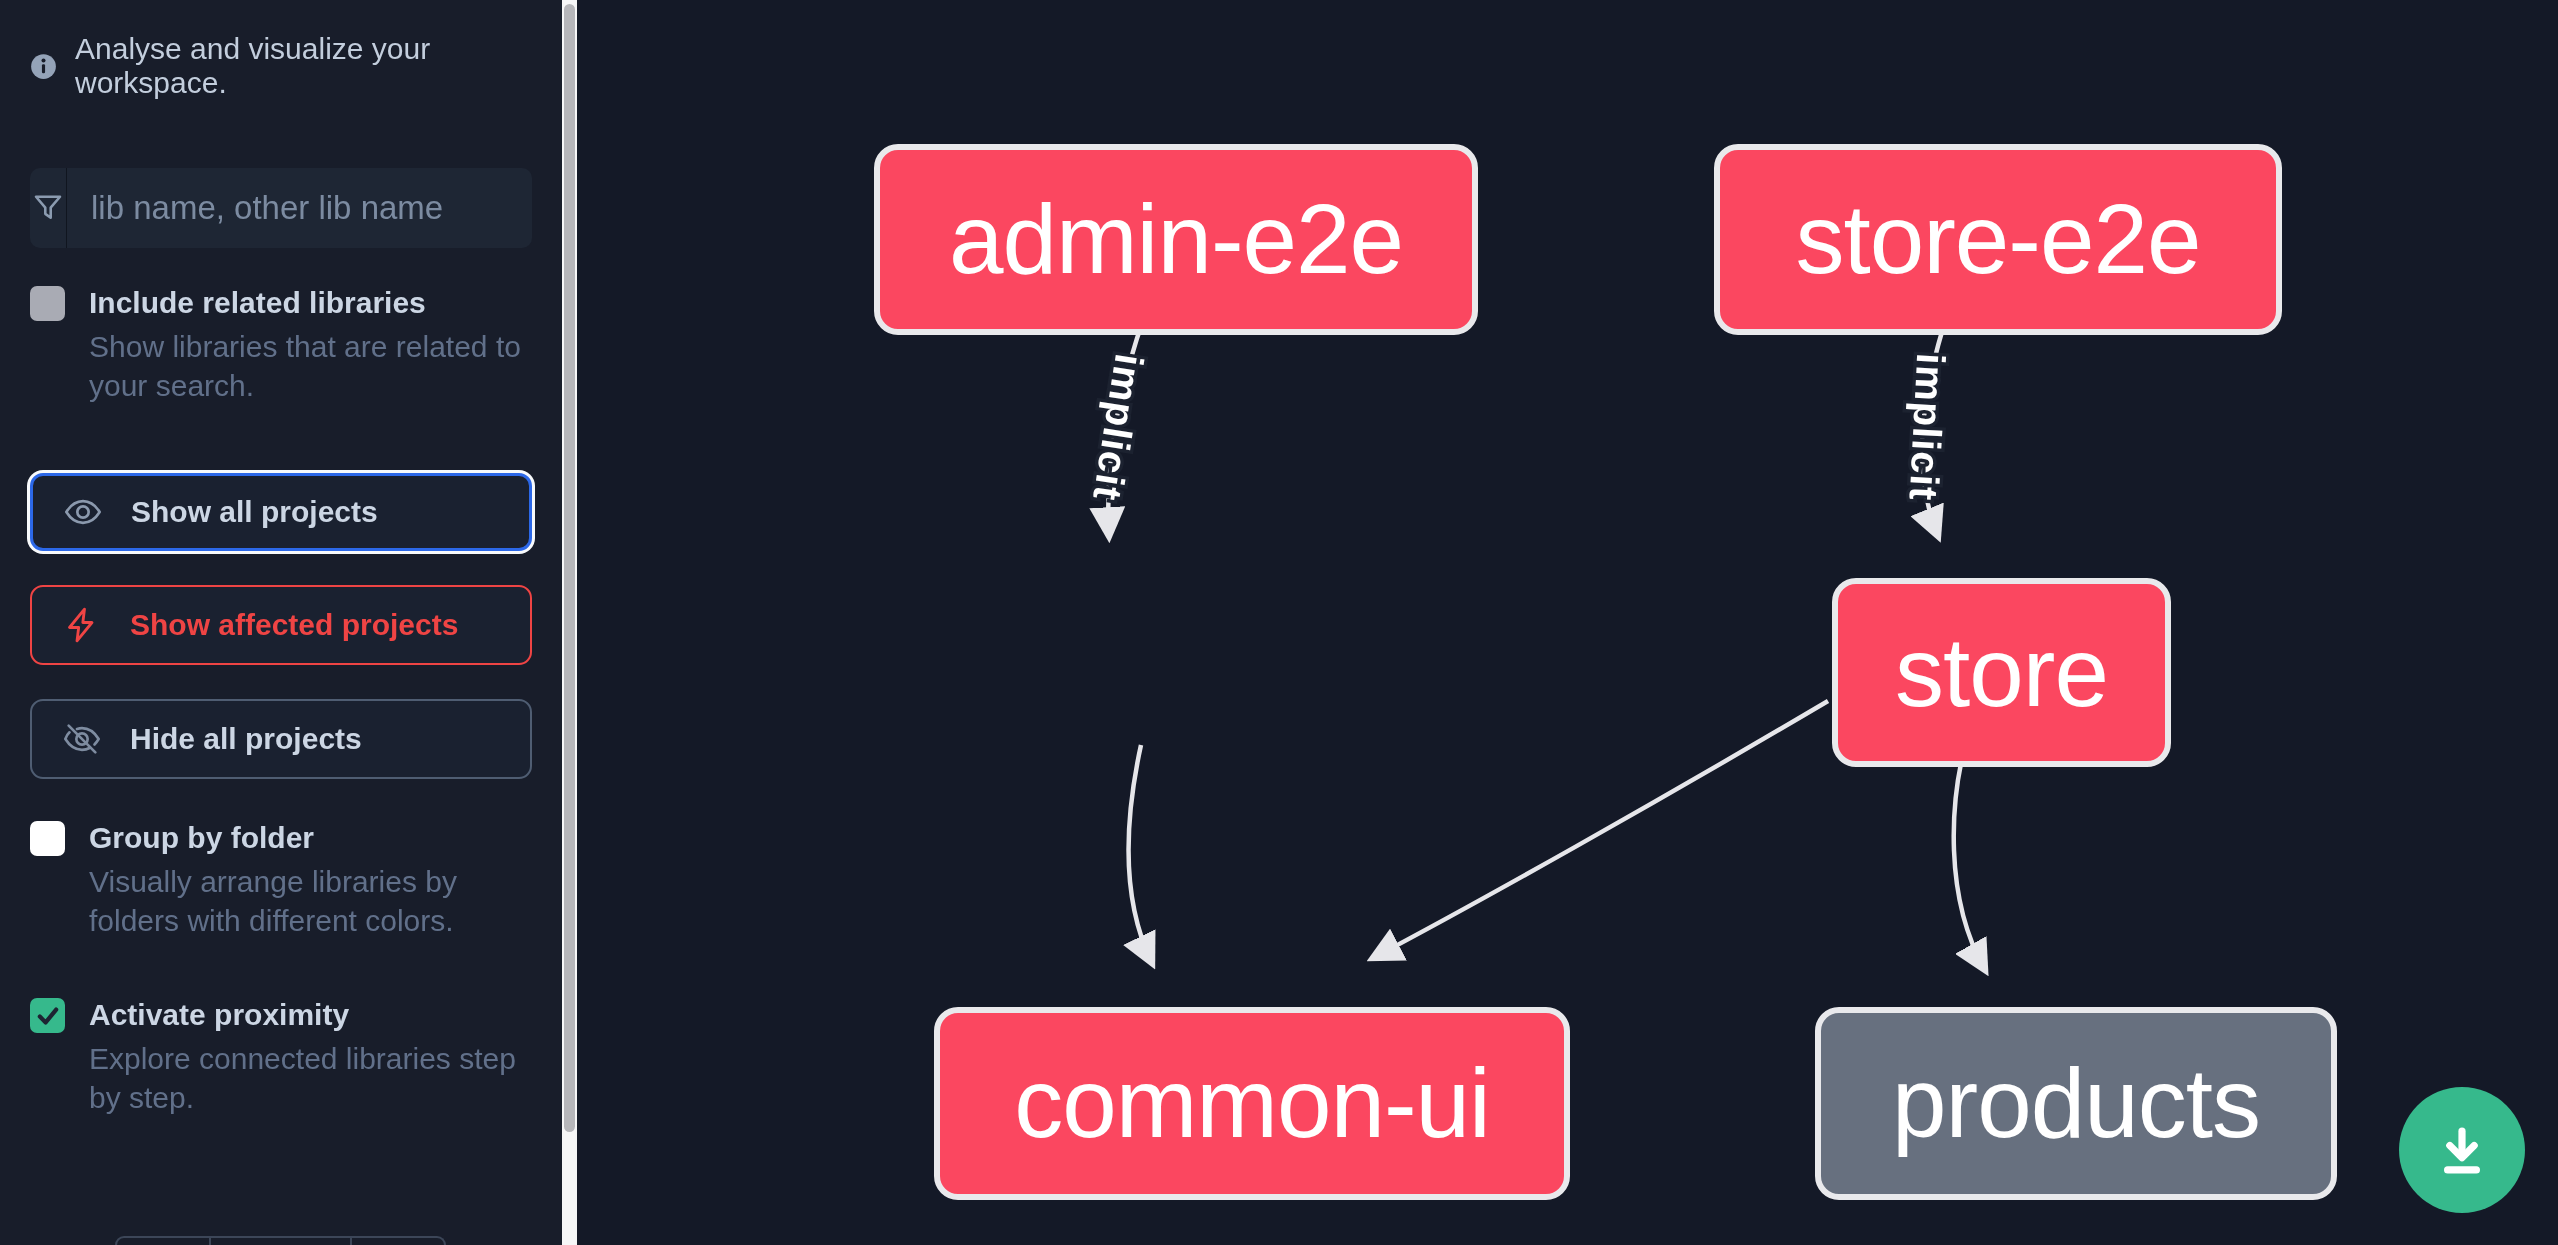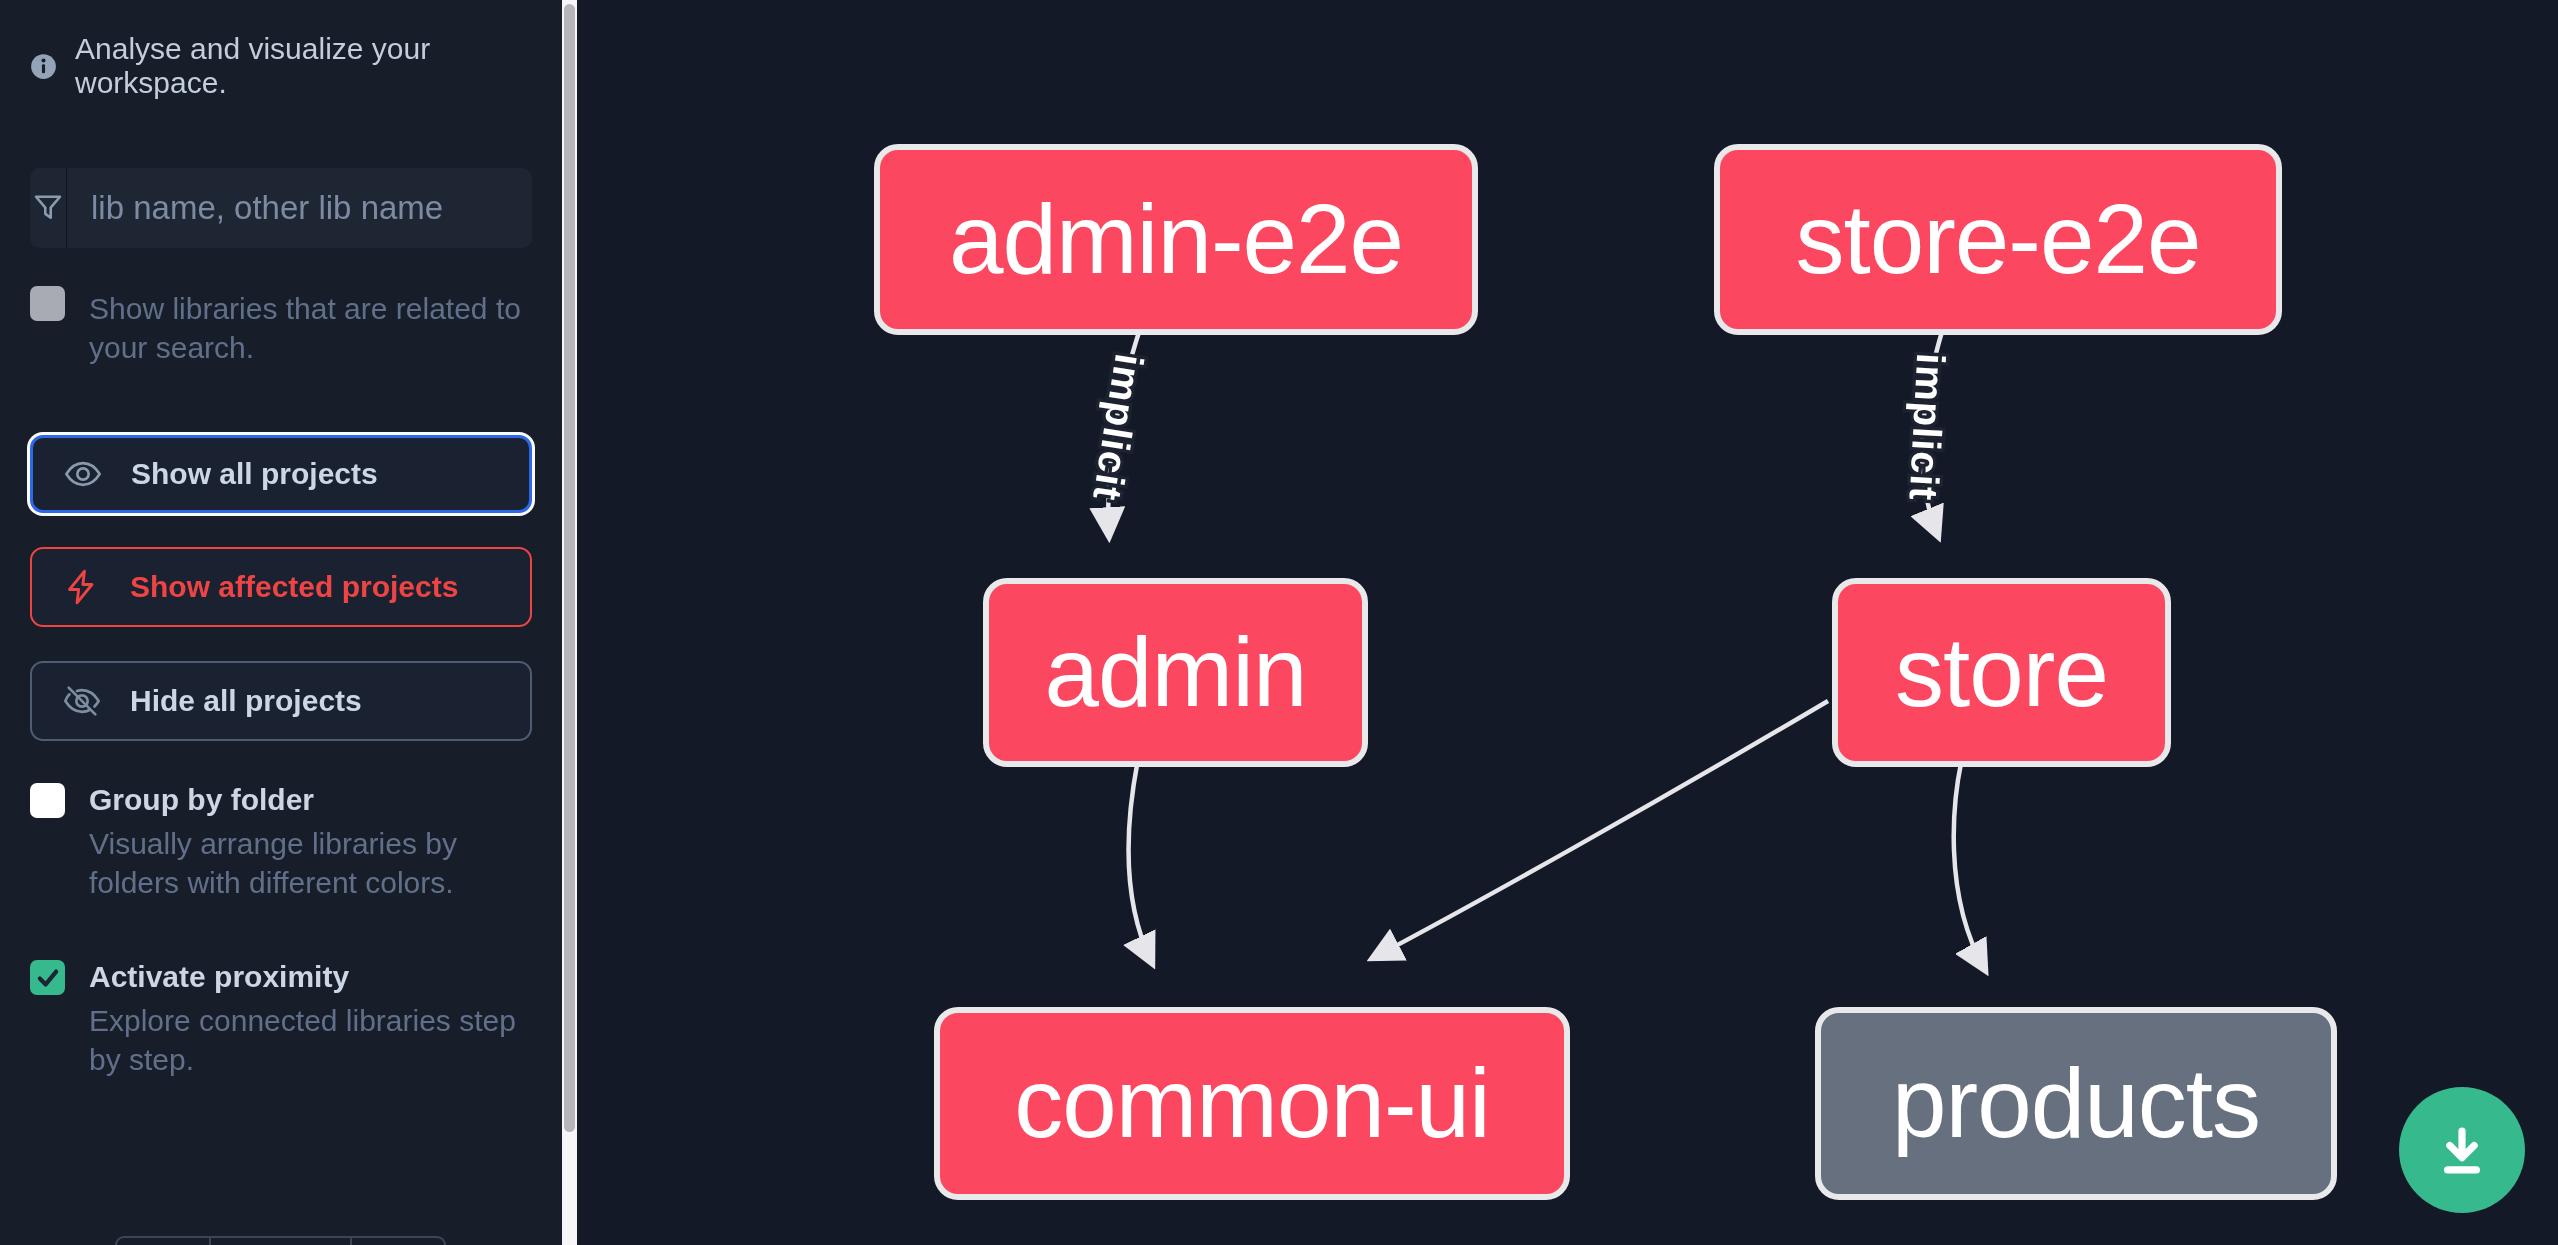--- a/index.html
+++ b/index.html
@@ -105,20 +105,21 @@
         <svg viewBox="0 0 24 24" width="36" height="36" fill="none" stroke="#8b9bb0" stroke-width="1.7" stroke-linejoin="round" stroke-linecap="round">
           <path d="M4 4.5 h16 l-6.2 7.2 v6.8 l-3.6 -2.6 v-4.2 z"></path>
         </svg>
       </span>
       <input type="text" placeholder="lib name, other lib name" style="">
     </div>
 
     <div class="toggle">
       <button class="checkbox cb-gray" aria-label="include related libraries"></button>
       <div class="toggle-text">
+        <div class="toggle-label">Include related libraries</div>
         <div class="toggle-desc">Show libraries that are related to your search.</div>
       </div>
     </div>
 
     <div class="actions">
       <button class="act-btn focused">
         <svg class="act-icon" viewBox="0 0 24 24" fill="none" stroke="#8b99ad" stroke-width="1.6" stroke-linejoin="round">
           <path d="M2 12 C5 7.2 8.2 5.5 12 5.5 C15.8 5.5 19 7.2 22 12 C19 16.8 15.8 18.5 12 18.5 C8.2 18.5 5 16.8 2 12 z"></path>
           <circle cx="12" cy="12" r="3.4"></circle>
         </svg>
@@ -189,21 +190,20 @@
         <path d="M 1388 746 C 1374 800, 1366 896, 1408 970" marker-end="url(#arrow)"></path>
       </g>
       <text class="edge-label" transform="translate(538 427) rotate(99)">implicit</text>
       <text class="edge-label" transform="translate(1347 427) rotate(93)">implicit</text>
     </svg>
 
     <div class="node pink" style="left:297px; top:119px; width:604px; height:191px;">admin-e2e</div>
 
     <div class="node pink" style="left:1137px; top:119px; width:568px; height:191px;">store-e2e</div>
 
-    <div class="node pink" style="left:406px; top:553px; width:385px; height:189px;">admin</div>
 
     <div class="node pink" style="left:1255px; top:553px; width:339px; height:189px;">store</div>
 
     <div class="node pink" style="left:357px; top:982px; width:636px; height:193px;">common-ui</div>
 
     <div class="node gray" style="left:1238px; top:982px; width:522px; height:193px;">products</div>
 
     <button class="fab" aria-label="download graph image">
       <svg viewBox="0 0 56 56" width="62" height="62" fill="none" stroke="#ffffff" stroke-width="6.5" stroke-linecap="round" stroke-linejoin="round">
         <path d="M28 11 V33"></path>

